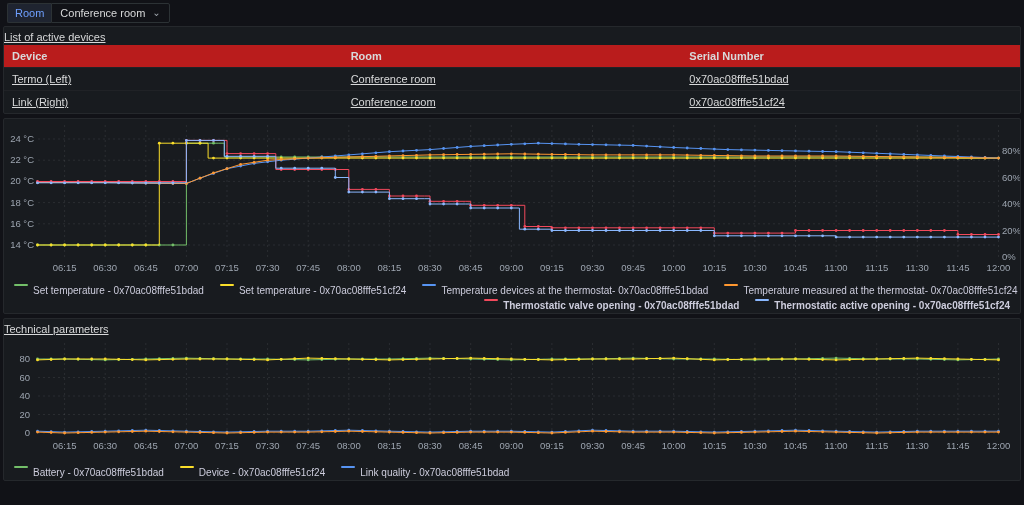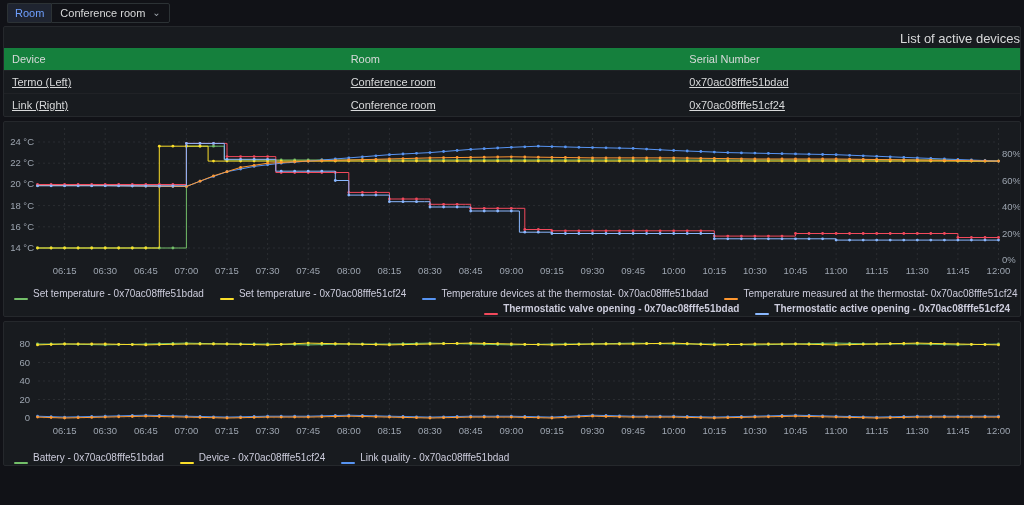--- a/index.html
+++ b/index.html
@@ -18,35 +18,35 @@
     background:#111217;border:1px solid #2c3235;border-radius:0 2px 2px 0;
     font-size:11px;padding:3px 8px;color:#d8d9da;display:flex;gap:7px;align-items:center;
     cursor:pointer;
   }
   .caret{color:#9fa6ad;font-size:10px;line-height:8px;}
   .panel{
     background:#181b1f;border:1px solid #25282c;border-radius:2px;
     margin:0 3px 4px;box-sizing:border-box;
   }
   .panel-title{
-    text-align:right;font-size:13px;font-weight:500;color:#d8d9da;
-    padding:4px 0 2px;cursor:pointer;
+    text-align:left;font-size:11px;font-weight:500;color:#d8d9da;
+    padding:4px 0 2px;cursor:pointer;text-decoration:underline;
   }
   table{width:100%;border-collapse:collapse;font-size:11px;table-layout:fixed;}
   thead th{
-    background:#15803d;text-align:left;font-weight:400;color:#d8d9da;
+    background:#b91c1c;text-align:left;font-weight:700;color:#d8d9da;
     padding:5px 8px;cursor:pointer;
   }
   tbody td{padding:5px 8px;border-top:1px solid #202226;color:#d8d9da;text-decoration:underline;}
   svg{display:block;}
   .grid{stroke:rgba(204,204,220,0.10);stroke-width:1;stroke-dasharray:2 3;}
   .tick{fill:#9da5b0;font-size:9.5px;font-family:"Liberation Sans",sans-serif;}
   .legend-row{display:flex;gap:16px;padding:1px 10px;font-size:10px;color:#ccccdc;line-height:13px;flex-wrap:nowrap;}
   .legend-row.right{justify-content:flex-end;font-weight:bold;}
-  .legend-item{display:flex;align-items:flex-end;gap:5px;cursor:pointer;white-space:nowrap;}
+  .legend-item{display:flex;align-items:flex-start;gap:5px;cursor:pointer;white-space:nowrap;}
   .swatch{width:14px;height:2px;border-radius:1px;flex:0 0 auto;}
 </style>
 </head>
 <body>
 
 <div class="topbar">
   <span class="var-label">Room</span>
   <span class="var-value">
     <span>Conference room</span>
     <span class="caret">⌄</span>
@@ -620,20 +620,21 @@
         <span>Thermostatic valve opening - 0x70ac08fffe51bdad</span>
       </div>
       <div class="legend-item">
         <span class="swatch" style="background: rgb(138, 184, 255);"></span>
         <span>Thermostatic active opening - 0x70ac08fffe51cf24</span>
       </div>
     </div>
 </div>
 
 <div class="panel">
+  <div class="panel-title">Technical parameters</div>
   <svg id="tech-svg" width="1016" height="128" viewBox="0 0 1016 128">
       <line x1="60.6" y1="6" x2="60.6" y2="99" class="grid"></line>
       <text x="60.6" y="112" text-anchor="middle" class="tick">06:15</text>
       <line x1="101.2" y1="6" x2="101.2" y2="99" class="grid"></line>
       <text x="101.2" y="112" text-anchor="middle" class="tick">06:30</text>
       <line x1="141.8" y1="6" x2="141.8" y2="99" class="grid"></line>
       <text x="141.8" y="112" text-anchor="middle" class="tick">06:45</text>
       <line x1="182.4" y1="6" x2="182.4" y2="99" class="grid"></line>
       <text x="182.4" y="112" text-anchor="middle" class="tick">07:00</text>
       <line x1="223.0" y1="6" x2="223.0" y2="99" class="grid"></line>

